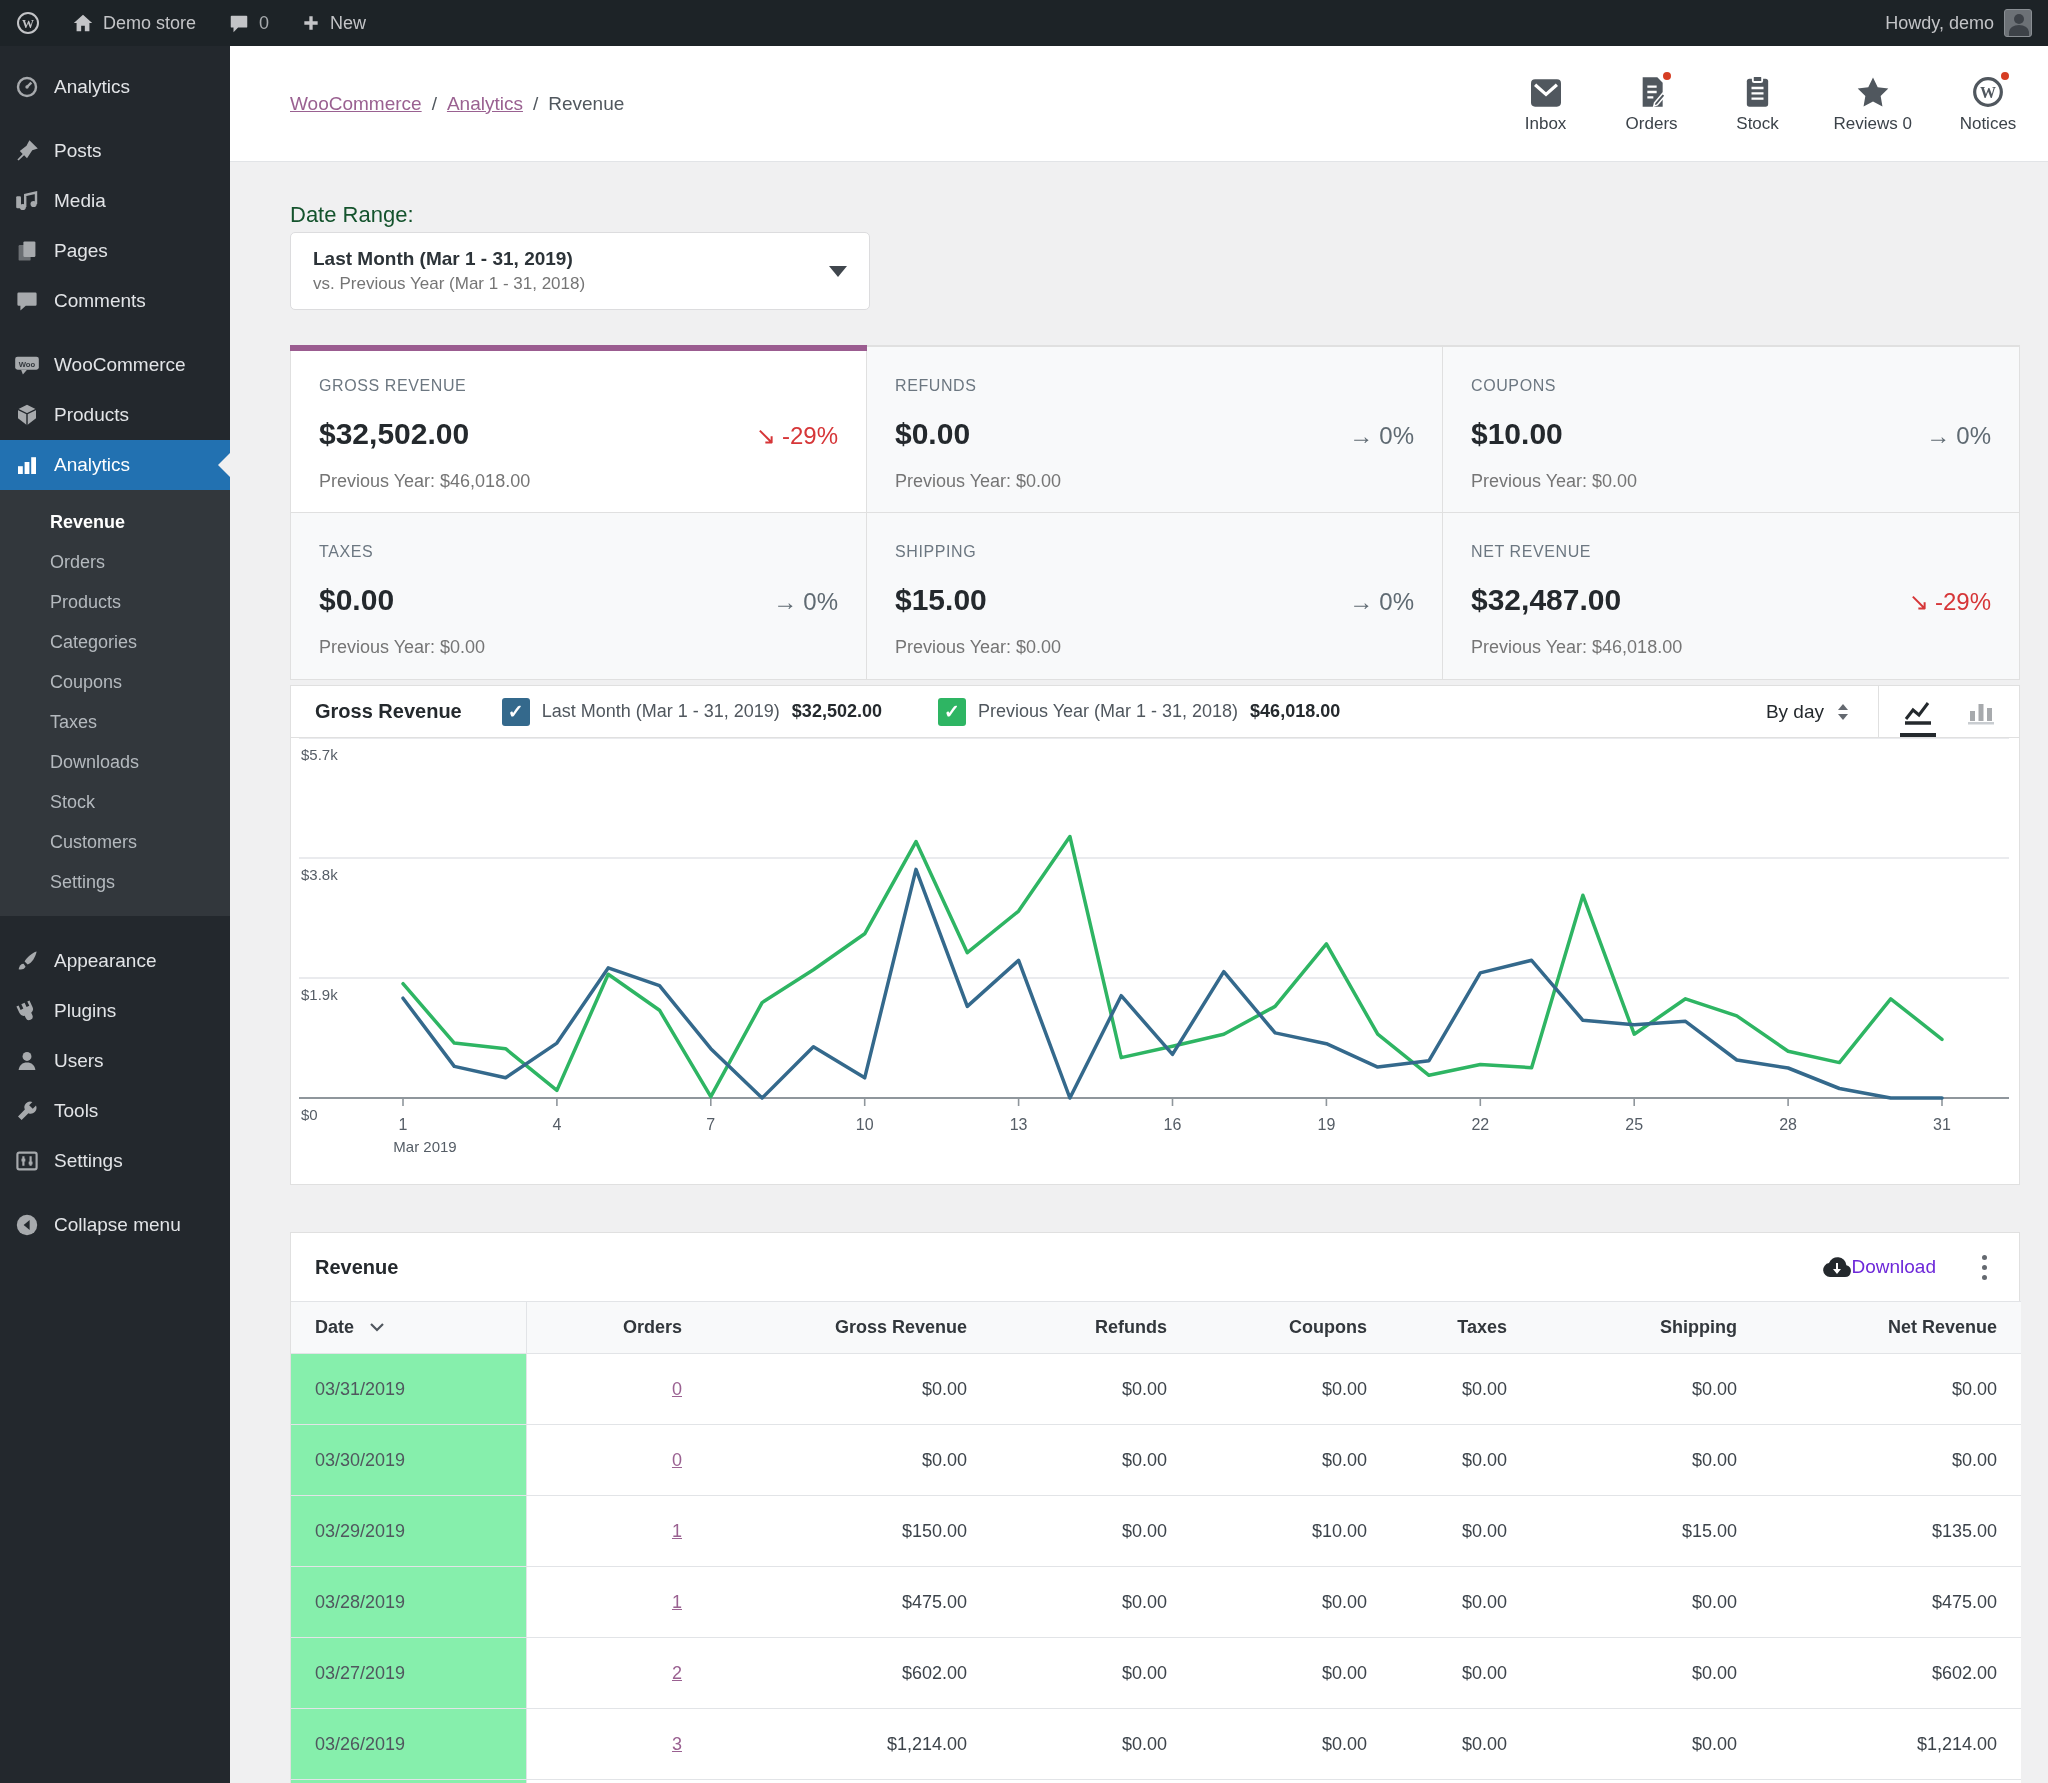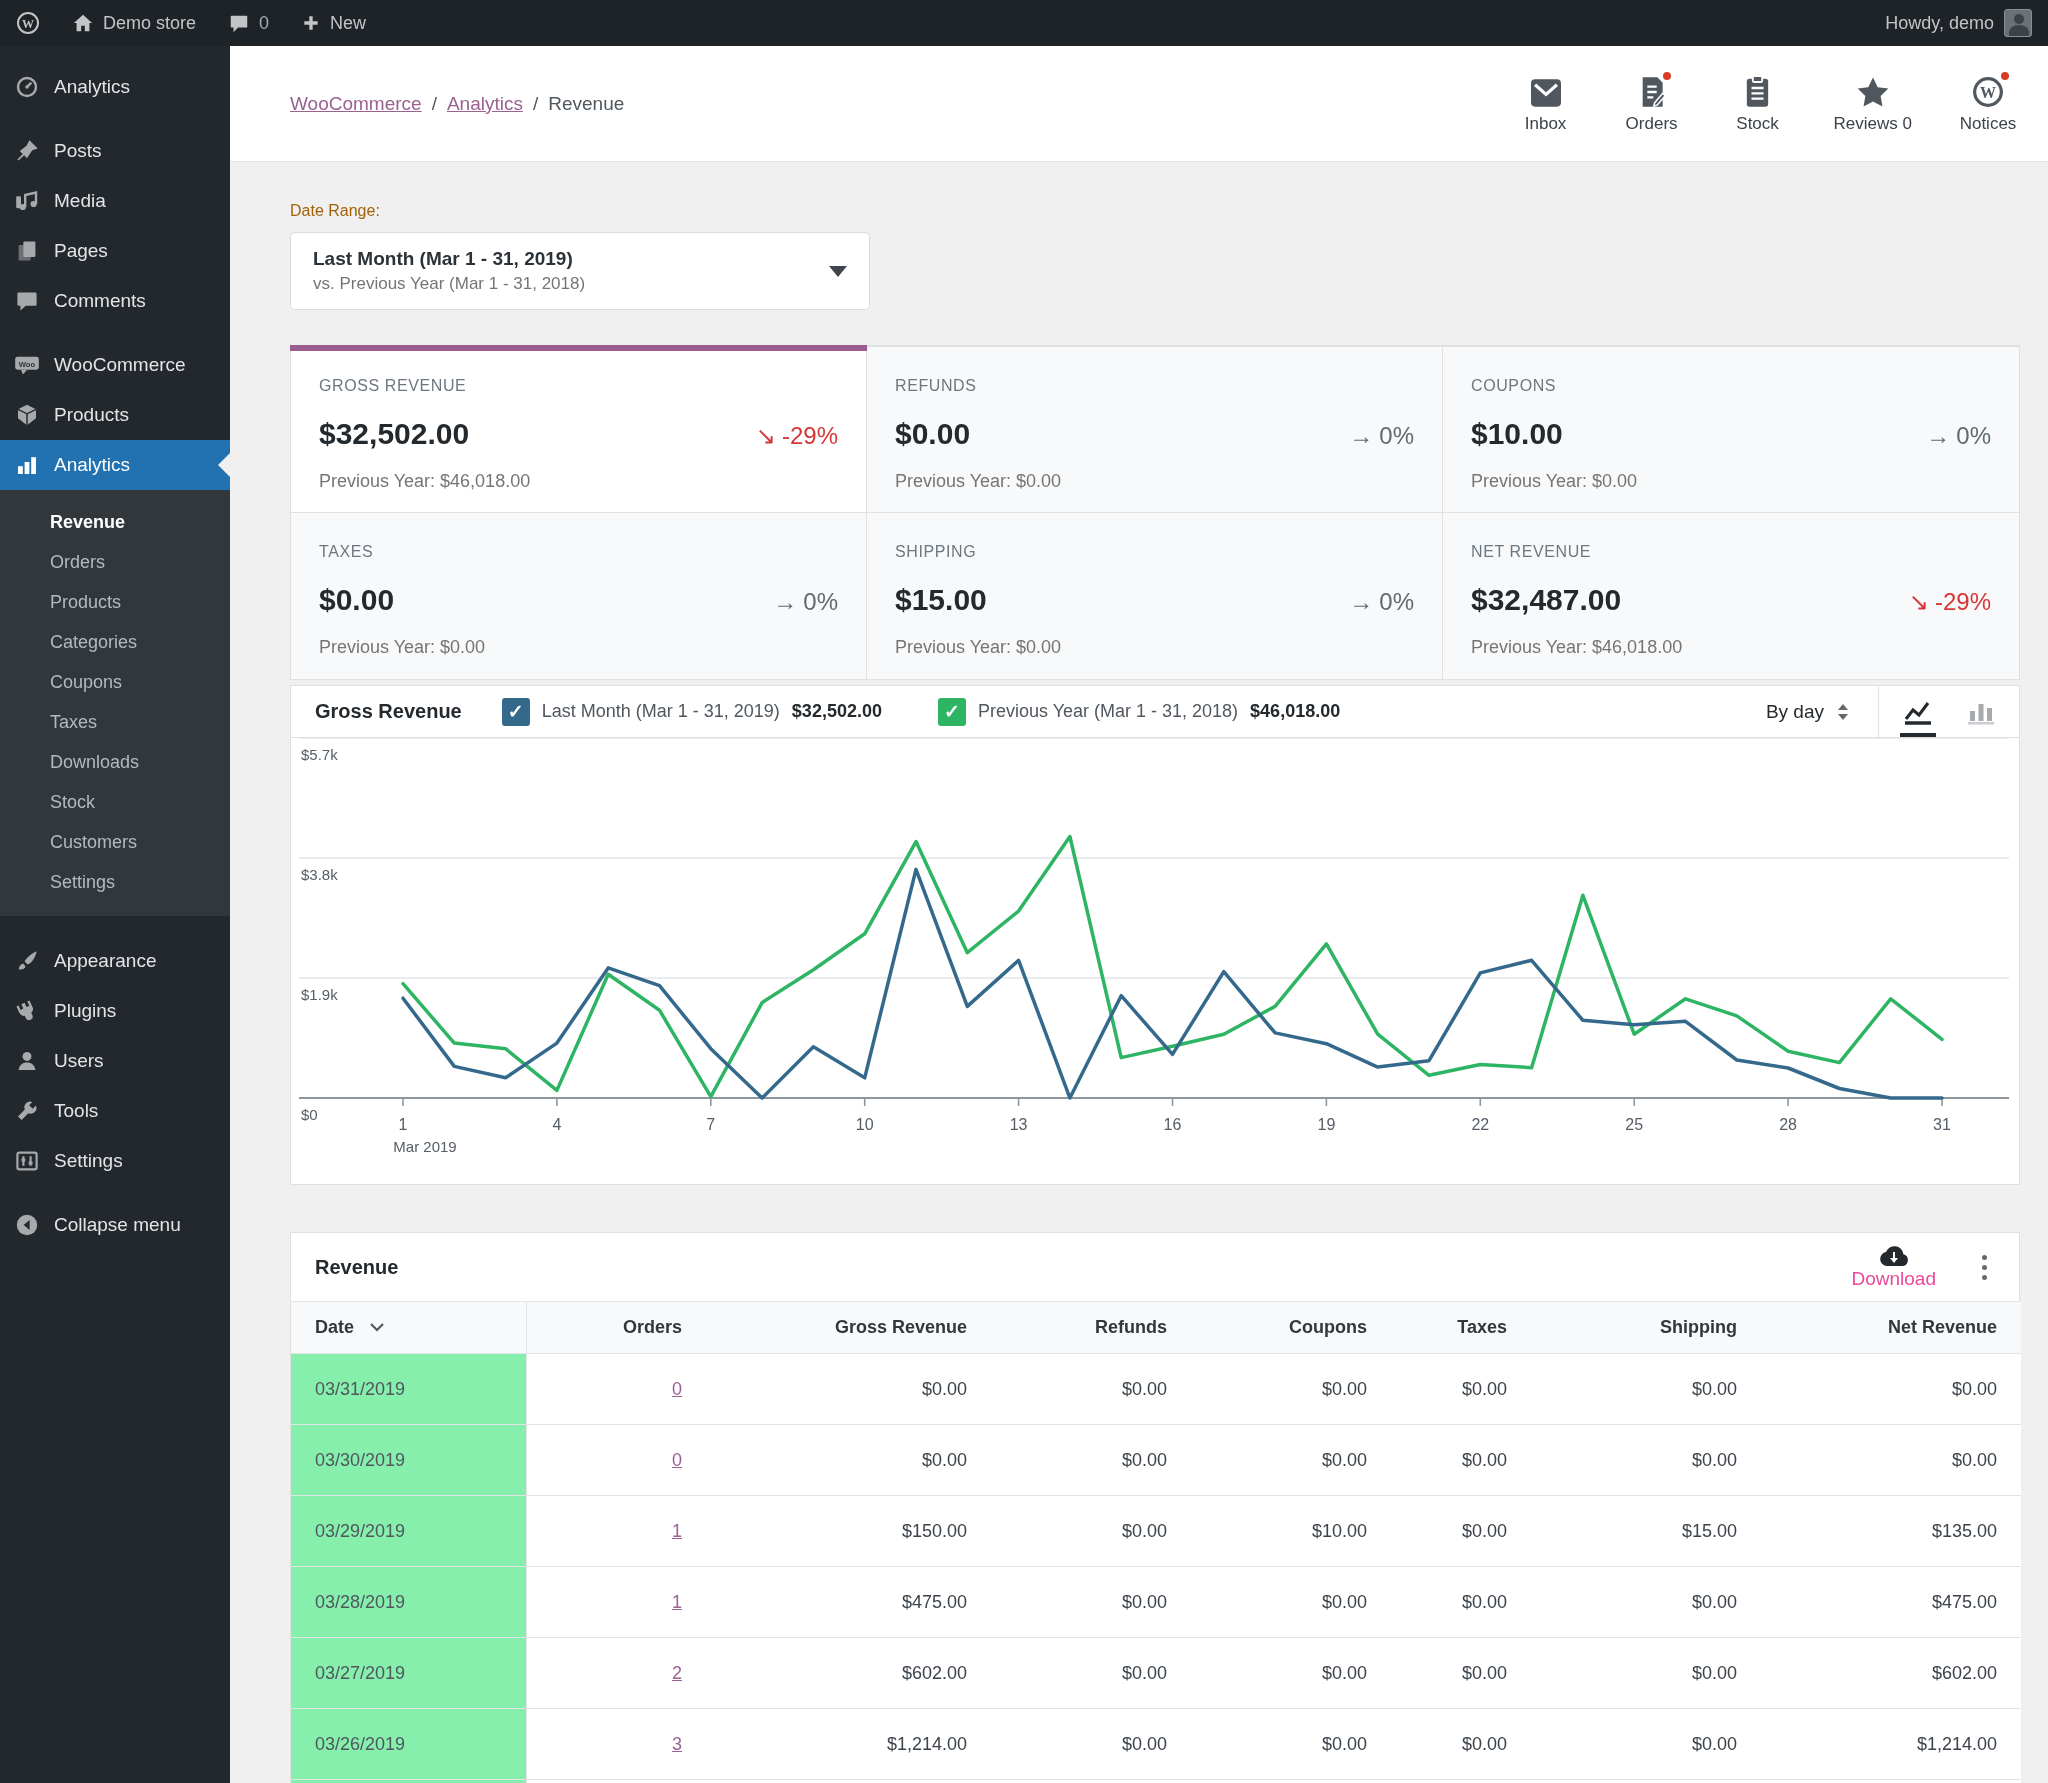--- a/index.html
+++ b/index.html
@@ -39,21 +39,21 @@
     display:flex; align-items:center; }
   #breadcrumb { margin-left:60px; font-size:19px; color:#50575e; display:flex; gap:10px; align-items:center;}
   #breadcrumb a { color:#9a6191; text-decoration:underline; }
   #breadcrumb .sep { color:#50575e; }
   #activity-icons { margin-left:auto; margin-right:30px; display:flex; gap:46px; }
   .act-icon { display:flex; flex-direction:column; align-items:center; gap:6px; color:#3c434a; font-size:17px; position:relative; min-width:60px;}
   .act-icon .glyph { height:34px; display:flex; align-items:flex-end; position:relative; color:#50575e;}
   .badge-dot { position:absolute; top:-4px; right:-7px; width:12px; height:12px; border-radius:50%; background:#d63d23; border:2px solid #fff;}
 
   
-  #daterange-label { position:absolute; left:60px; top:156px; font-size:16px; color:#a16207; }
+  #daterange-label { position:absolute; left:60px; top:156px; font-size:22px; color:#14532d; }
   #daterange { position:absolute; left:60px; top:186px; width:580px; height:78px; background:#fff;
     border:1px solid #dcdcde; border-radius:5px; padding:12px 22px; display:flex; align-items:center; }
   #daterange .dr-text .dr-main { font-size:19px; font-weight:bold; color:#2c3338; margin-bottom:4px;}
   #daterange .dr-text .dr-sub { font-size:17px; color:#757575; }
   #daterange .caret { margin-left:auto; width:0; height:0; border-left:9px solid transparent;
     border-right:9px solid transparent; border-top:11px solid #40464d; }
 
   
   #tiles { position:absolute; left:60px; top:299px; width:1730px; display:grid;
     grid-template-columns:1fr 1fr 1fr; border:1px solid #e0e0e0; border-top:2px solid #e0e0e0;}
@@ -82,21 +82,21 @@
   #interval-select { margin-left:auto; display:flex; align-items:center; gap:12px; font-size:19px; color:#24292d; padding-right:28px;}
   #chart-type { border-left:1px solid #e0e0e0; height:100%; display:flex; align-items:center; padding:0 24px; gap:34px; }
   .ct-btn { position:relative; height:100%; display:flex; align-items:center; }
   .ct-btn.active::after { content:''; position:absolute; bottom:0; left:-3px; right:-3px; height:4px; background:#24292d; }
   #chart-plot { display:block; }
 
   
   #table-card { position:absolute; left:60px; top:1186px; width:1730px; height:597px; background:#fff; border:1px solid #e0e0e0; }
   #table-header { height:68px; display:flex; align-items:center; padding:0 28px 0 24px; }
   #table-title { font-size:20px; font-weight:bold; color:#24292d; }
-  #download-btn { margin-left:auto; display:flex; align-items:center; font-size:19px; color:#ec4899;flex-direction:column; }
+  #download-btn { margin-left:auto; display:flex; align-items:center; font-size:19px; color:#6d28d9; }
   #kebab { margin-left:42px; display:flex; flex-direction:column; gap:5px; padding:4px; }
   #kebab i { width:5px; height:5px; border-radius:50%; background:#646970; }
   table { border-collapse:collapse; width:100%; table-layout:fixed; font-size:18px; }
   thead th { background:#f8f9fa; border-top:1px solid #e2e4e7; border-bottom:1px solid #e2e4e7;
     height:52px; font-weight:bold; color:#32373c; text-align:right; padding:0 24px; }
   thead th:first-child { text-align:left; border-right:1px solid #e2e4e7; }
   tbody td { height:71px; border-bottom:1px solid #e2e4e7; text-align:right; padding:0 24px; color:#3c434a; background:#fff;}
   tbody td:first-child { background:#86efac; text-align:left; color:#50575e; border-right:1px solid #e2e4e7;}
   tbody a.orders-link { color:#9a6191; text-decoration:underline; }
   #date-sort { display:inline-flex; align-items:center; gap:15px; }

